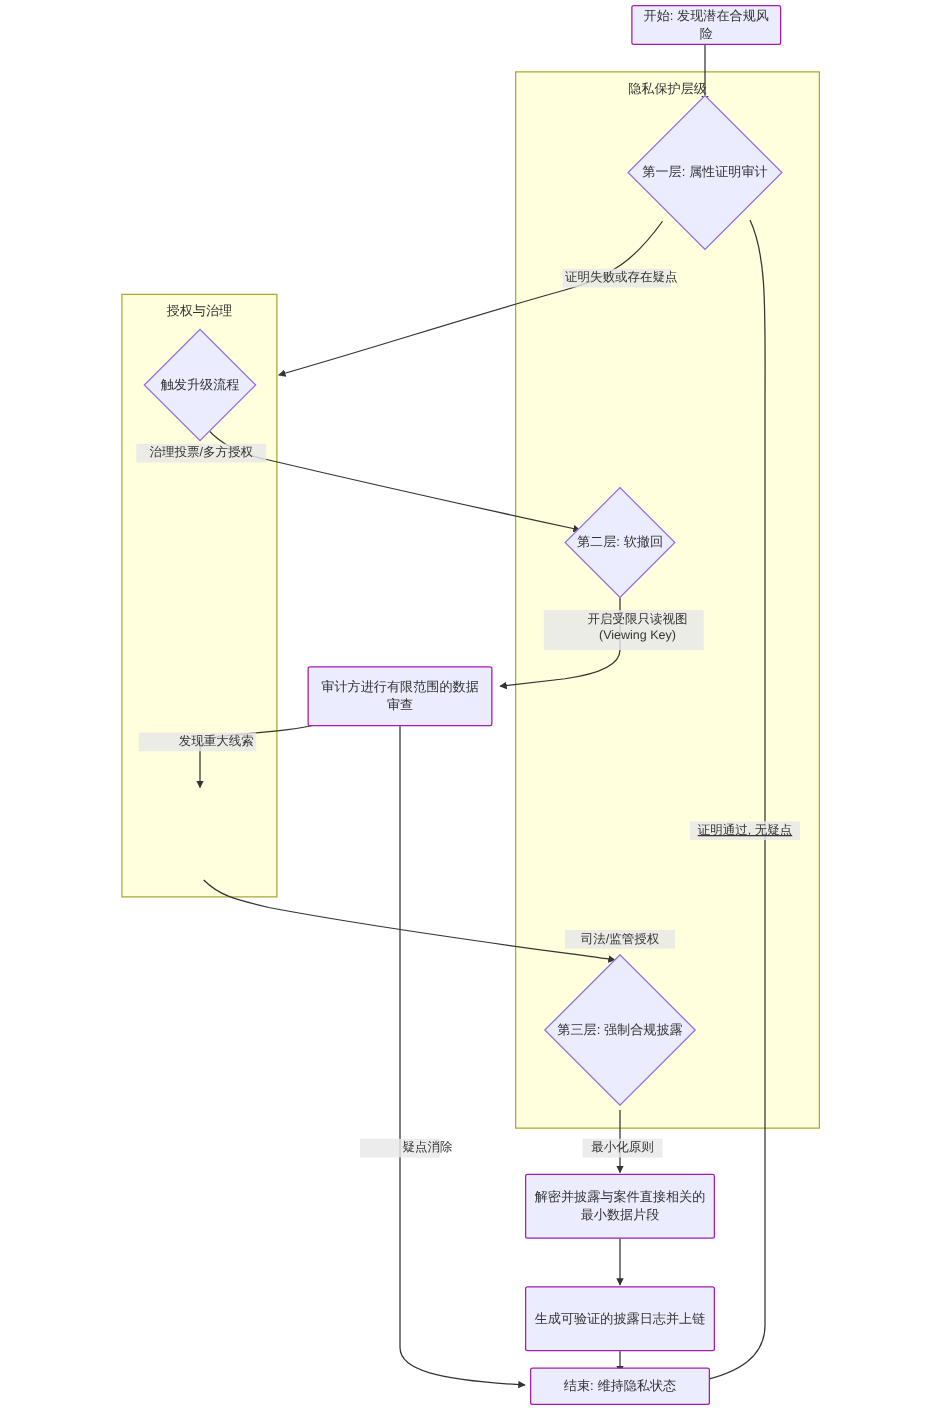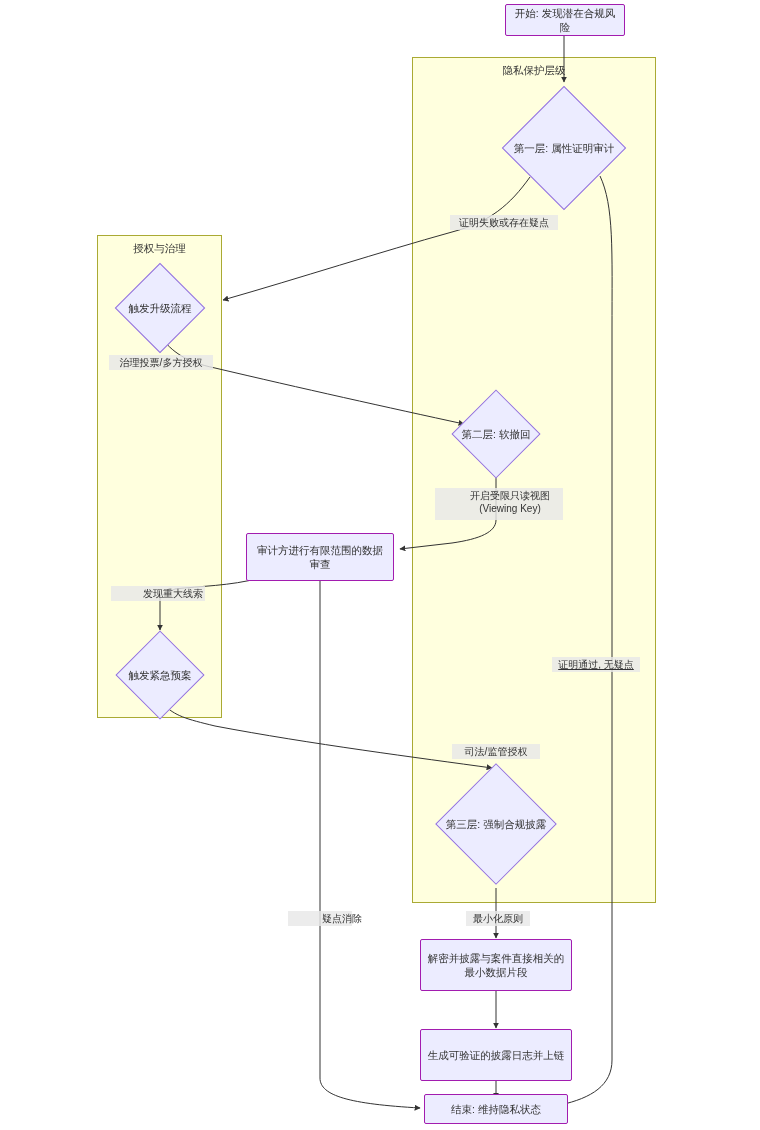--- a/index.html
+++ b/index.html
@@ -135,62 +135,58 @@
       <path d="M 496 991 L 496 1028"></path>
 
       <path d="M 496 1081 L 496 1098"></path>
     </g>
   </svg>
 
   <div class="node rect" style="left:505px; top:4px; width:120px; height:32px;">
     <span>开始: 发现潜在合规风险</span>
   </div>
 
-  <div class="node diamond-wrap" style="left:494px; top:78px; width:140px; height:140px;">
+  <div class="node diamond-wrap" style="left:494px; top:68px; width:140px; height:140px;">
     <div class="diamond-shape" style="width:86px; height:86px;"></div>
     <span class="diamond-label">第一层: 属性证明审计</span>
   </div>
 
   <div class="node diamond-wrap" style="left:103px; top:258px; width:114px; height:100px;">
     <div class="diamond-shape" style="width:62px; height:62px;"></div>
     <span class="diamond-label">触发升级流程</span>
   </div>
 
   <div class="node diamond-wrap" style="left:440px; top:384px; width:112px; height:100px;">
     <div class="diamond-shape" style="width:61px; height:61px;"></div>
     <span class="diamond-label">第二层: 软撤回</span>
   </div>
 
   <div class="node rect" style="left:246px; top:533px; width:148px; height:48px;">
     <span>审计方进行有限范围的数据审查</span>
   </div>
 
-  <div class="node diamond-wrap" style="left:104px; top:625px; width:112px; height:100px;">
-    <div class="diamond-shape" style="width:61px; height:61px;"></div>
-    <span class="diamond-label">触发紧急预案</span>
-  </div>
 
   <div class="node diamond-wrap" style="left:427px; top:758px; width:138px; height:132px;">
     <div class="diamond-shape" style="width:84px; height:84px;"></div>
     <span class="diamond-label">第三层: 强制合规披露</span>
   </div>
 
   <div class="node rect" style="left:420px; top:939px; width:152px; height:52px;">
     <span>解密并披露与案件直接相关的最小数据片段</span>
   </div>
 
   <div class="node rect" style="left:420px; top:1029px; width:152px; height:52px;">
     <span>生成可验证的披露日志并上链</span>
   </div>
 
   <div class="node rect" style="left:424px; top:1094px; width:144px; height:30px;">
     <span>结束: 维持隐私状态</span>
   </div>
 
-  <div class="edge-label" style="left:450px; top:215px; width:108px;text-align:center;">
+  <div class="edge-label" style="left:450px; top:215px; width:87px;text-align:center;">
     <span>证明失败或存在疑点</span>
   </div>
 
   <div class="edge-label" style="left:109px; top:355px; width:104px;">
     <span>治理投票/多方授权</span>
   </div>
 
   <div class="edge-label wrap" style="left:435px; top:488px; width:128px; height:32px;">
     <span>开启受限只读视图(Viewing Key)</span>
   </div>

